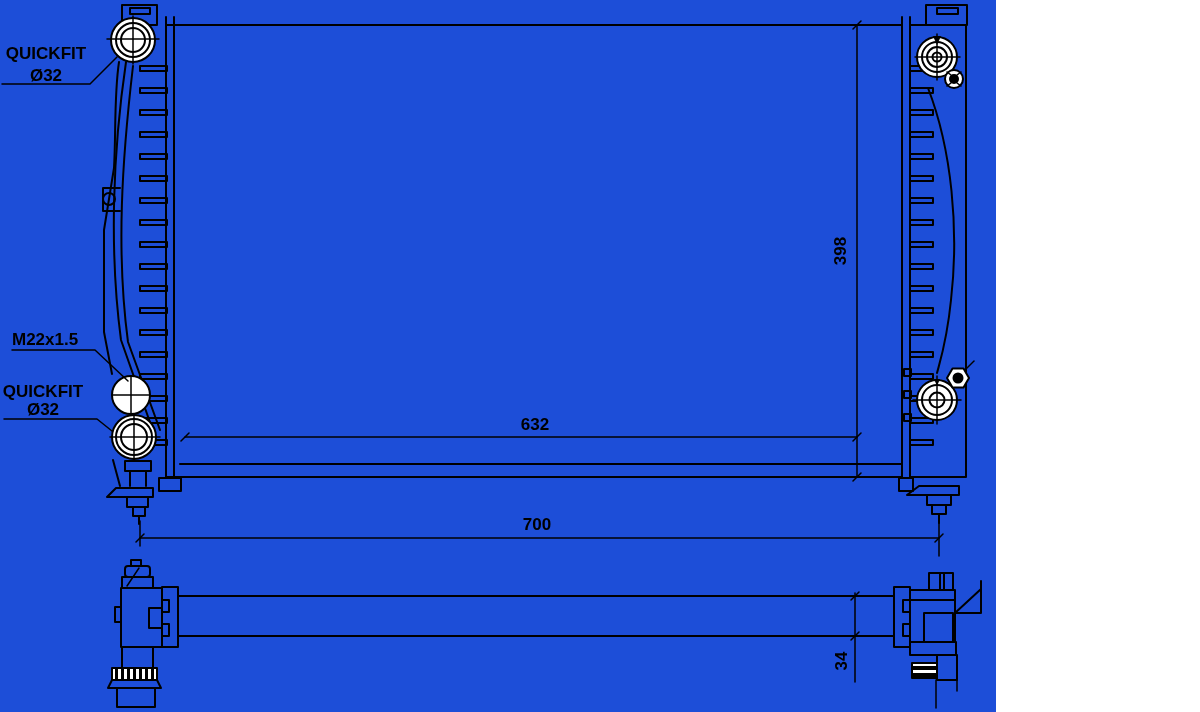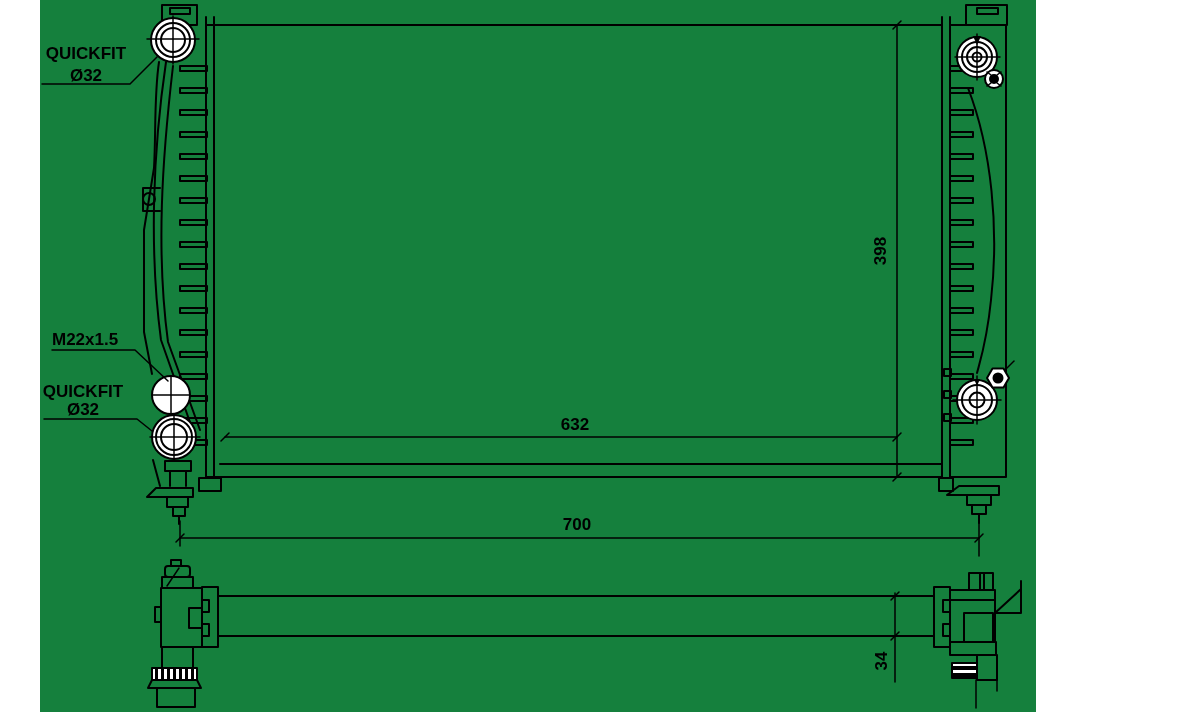--- a/index.html
+++ b/index.html
@@ -1,16 +1,16 @@
 <!DOCTYPE html>
 <html><head>
 <meta charset="utf-8">
 <style>
   html,body{margin:0;padding:0;background:#ffffff;}
-  .stage{width:996px;height:712px;position:relative;background:#15803d;overflow:hidden;margin-left:40px;}
+  .stage{width:996px;height:712px;position:relative;background:#1d4ed8;overflow:hidden;}
   svg{display:block;}
   .lw{stroke:#000;stroke-width:2;fill:none;stroke-linecap:round;stroke-linejoin:round;}
   .thin{stroke-width:1.5;}
   .wf{fill:#ffffff;}
   .bf{fill:#000;stroke:none;}
   .lbl{font-family:"Liberation Sans",sans-serif;font-size:17px;font-weight:bold;fill:#000;stroke:none;}
   .dim{font-family:"Liberation Sans",sans-serif;font-size:17px;font-weight:bold;fill:#000;stroke:none;}
 </style>
 </head>
 <body>

